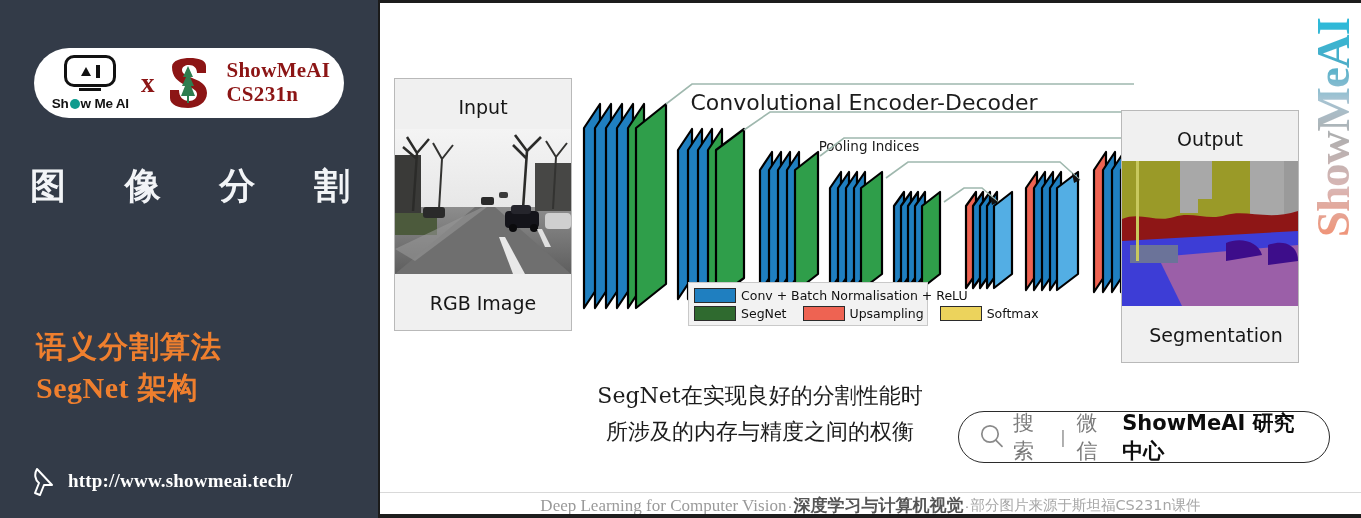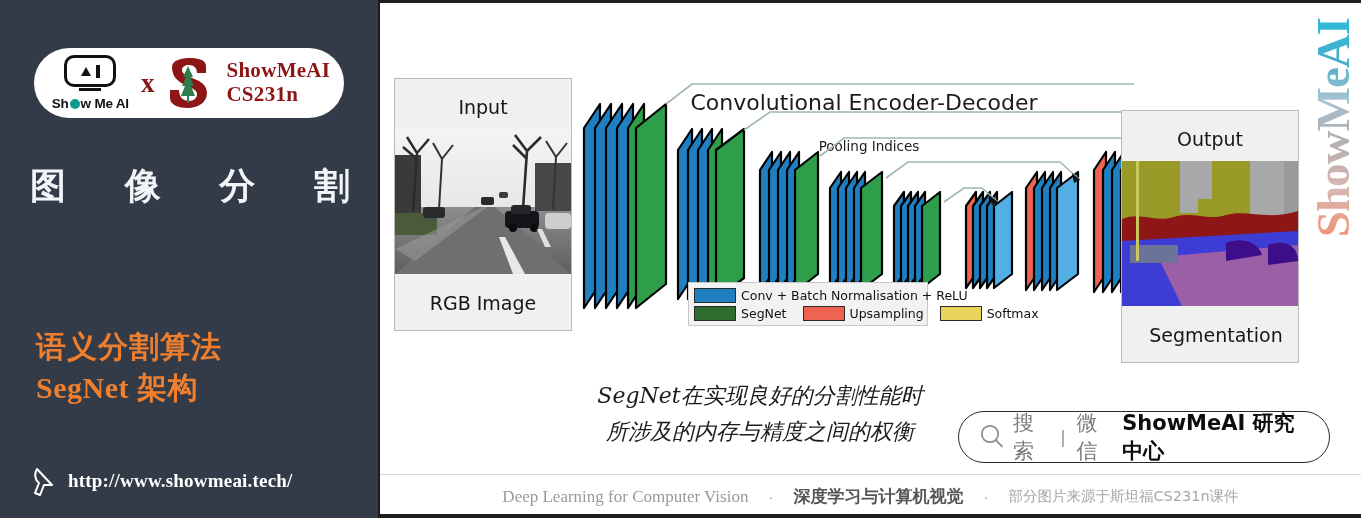--- a/index.html
+++ b/index.html
@@ -156,42 +156,41 @@
     -webkit-background-clip:text; background-clip:text; color:transparent;
     opacity:.92;
     transform:scaleY(-1) scaleX(-1);
   }
 
   
   #caption {
     position:absolute; left:60px; top:378px; width:640px; text-align:center;
     color:#1c1c1c; font-size:22px; line-height:1.65;
     font-family:"DejaVu Serif", serif;
-    font-style:italic;
   }
   #caption .ln{ display:block; }
 
   
   #search-pill {
     position:absolute; left:578px; top:411px; width:372px; height:52px;
     border:1.6px solid #2b2b2b; border-radius:26px;
     display:flex; align-items:center; gap:9px; padding:0 20px;
     background:#fff;
   }
   #search-pill .mag{ flex:0 0 auto; }
   .sp-grey{ color:#7b7b7b; font-size:21px; font-family:"DejaVu Sans", sans-serif;}
   .sp-div{ color:#9a9a9a; font-size:19px; margin:0 2px;}
   .sp-bold{ color:#0d0d0d; font-size:21px; font-weight:bold; font-family:"DejaVu Sans", sans-serif;}
 
   
   #footer {
-    position:absolute; left:0; right:0; bottom:0; height:44px;
+    position:absolute; left:0; right:0; bottom:0; height:26px;
     border-top:1px solid #d9d9d9;
     display:flex; align-items:center; justify-content:center;
-    gap:20px;
+    gap:1px;
     background:#fff;
   }
   #footer:after{
     content:""; position:absolute; left:0; right:0; bottom:0; height:4px; background:#1d1d1d;
   }
   .ft-en{ color:#9a9a9a; font-size:17px; font-family:"Liberation Serif", serif; }
   .ft-dot{ color:#9a9a9a; font-size:15px; }
   .ft-bold{ color:#555; font-size:17px; font-weight:bold; font-family:"DejaVu Sans", sans-serif; }
   .ft-sm{ color:#a6a6a6; font-size:14.5px; font-family:"DejaVu Sans", sans-serif; }
 </style>

